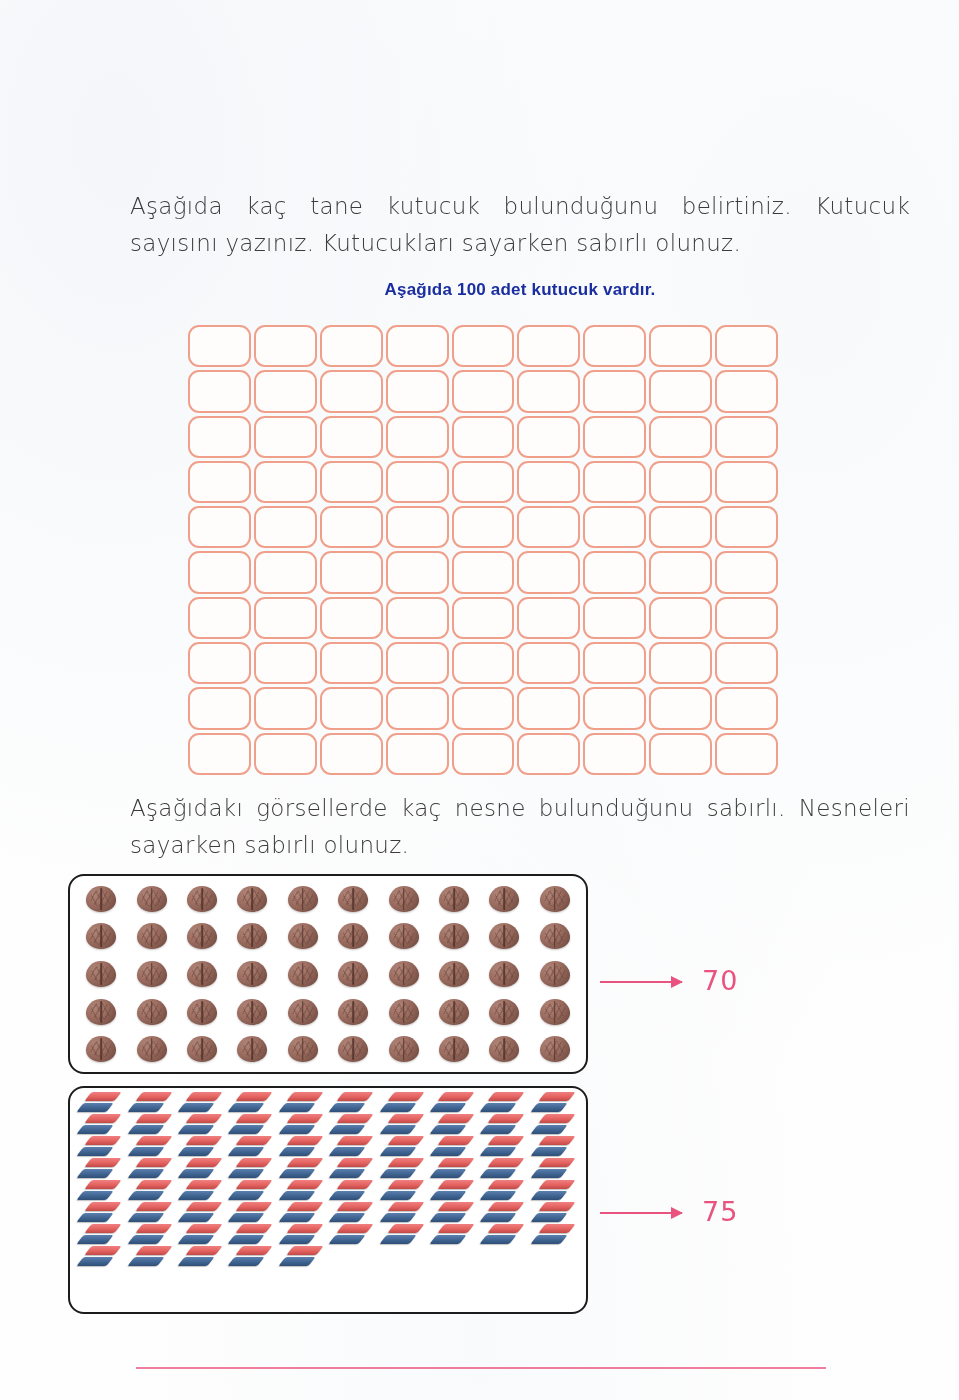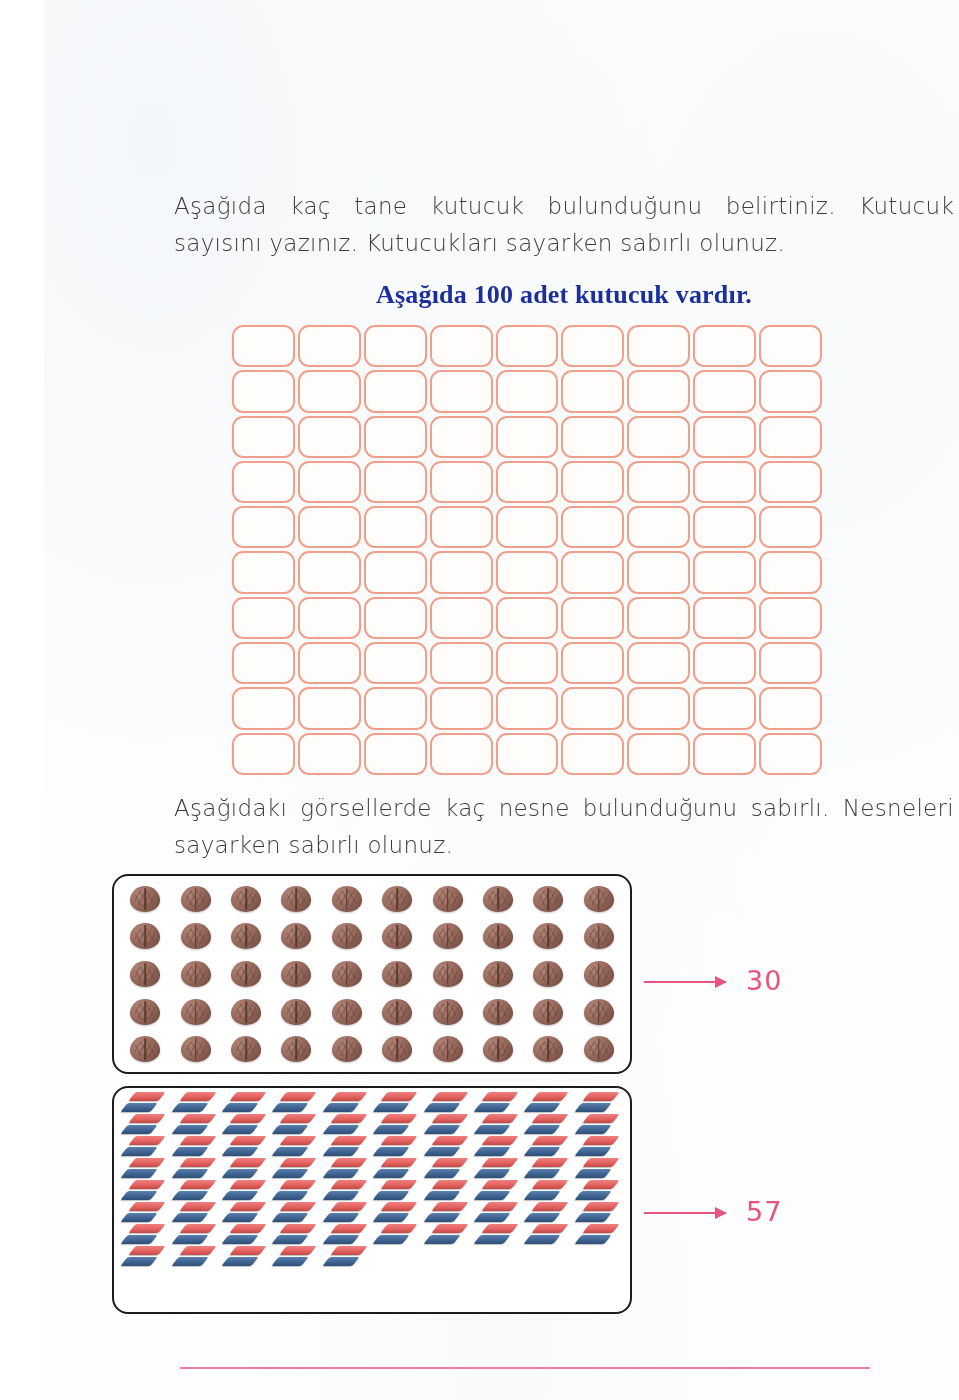--- a/index.html
+++ b/index.html
@@ -11,21 +11,20 @@
     height: 1400px;
     background: #ffffff;
     font-family: "Liberation Sans", sans-serif;
     position: relative;
     overflow: hidden;
   }
   .page {
     position: absolute;
     inset: 0;
     background: #fefefe;
-    margin-left: 44px;
   }
   
   .paper-tint {
     position: absolute;
     inset: 0;
     background:
       radial-gradient(ellipse at 12% 10%, rgba(235,240,245,0.55) 0%, rgba(255,255,255,0) 45%),
       radial-gradient(ellipse at 85% 20%, rgba(240,244,248,0.5) 0%, rgba(255,255,255,0) 50%),
       radial-gradient(ellipse at 50% 95%, rgba(244,246,249,0.5) 0%, rgba(255,255,255,0) 55%);
     pointer-events: none;
@@ -46,23 +45,23 @@
   #instr1 { top: 188px; }
   #instr2 { top: 790px; }
 
   .answer-line {
     position: absolute;
     top: 280px;
     left: 130px;
     width: 780px;
     text-align: center;
     color: #1b2ea0;
-    font-size: 26px;
+    font-size: 17px;
     font-weight: bold;
-    font-family: Liberation Serif, serif;
+    font-family: Liberation Sans, sans-serif;
     letter-spacing: 0.2px;
   }
 
   
   .grid-wrap {
     position: absolute;
     left: 188px;
     top: 325px;
     width: 590px;
     height: 450px;
@@ -698,17 +697,17 @@
         <div></div>
         <div></div>
         <div></div>
         <div></div>
       </div>
   </div>
 
   <div class="arrow" id="arrow-1"></div>
   <div class="arrow" id="arrow-2"></div>
 
-  <div class="answer-num" id="num-1">30</div>
-  <div class="answer-num" id="num-2">57</div>
+  <div class="answer-num" id="num-1">70</div>
+  <div class="answer-num" id="num-2">75</div>
 
   <div class="footer-rule"></div>
 </div>
 
 </body></html>

